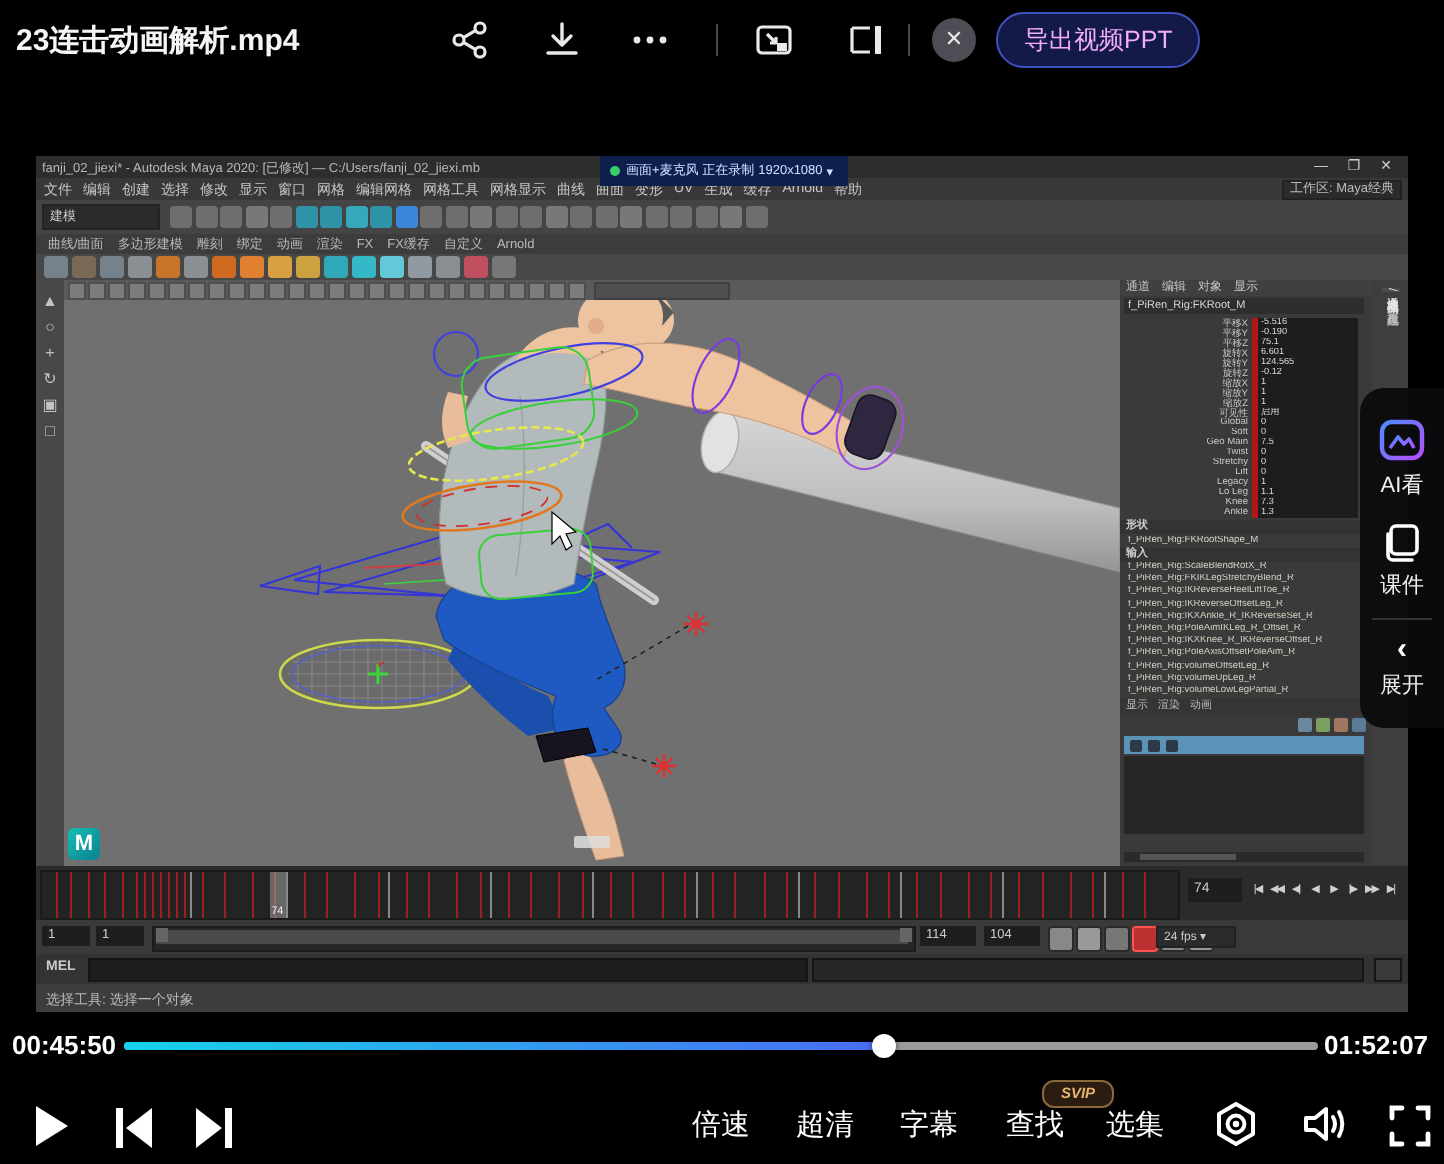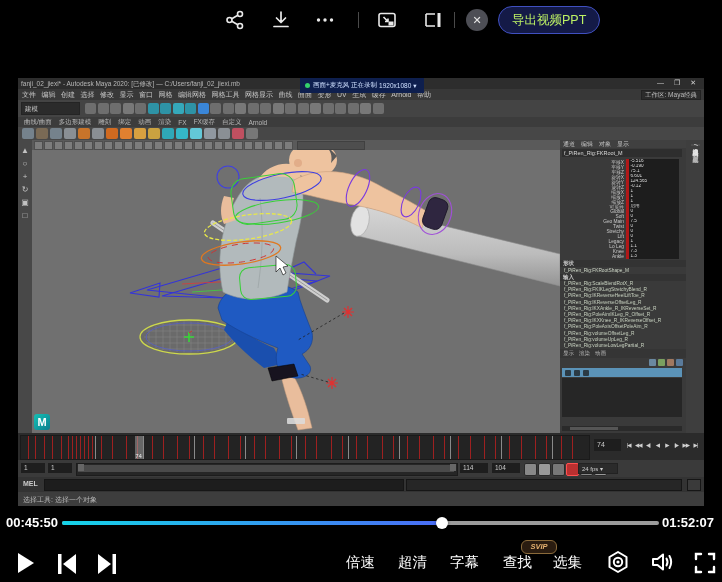--- a/index.html
+++ b/index.html
@@ -6,21 +6,21 @@
   #app{position:relative;width:722px;height:582px;background:#000;overflow:hidden;
        font-family:"Liberation Sans",sans-serif;-webkit-font-smoothing:antialiased;}
   .abs{position:absolute;}
   
   .tb-title{left:8px;top:11px;font-size:15px;font-weight:700;color:#f5f5f5;}
   .ticon{top:9px;width:22px;height:22px;color:#e9e9e9;cursor:pointer;}
   .tdiv{top:12px;width:1px;height:16px;background:#4a4a4a;}
   .close-circle{left:466px;top:9px;width:22px;height:22px;border-radius:50%;
     background:rgba(90,92,100,.85);color:#e8e8e8;font-size:11px;line-height:22px;text-align:center;}
   .export-btn{left:498px;top:6px;height:26px;border-radius:14px;background:#141a47;
-    border:1px solid #4050c0;color:#bef264;font-size:12.5px;line-height:26px;padding:0 13px;}
+    border:1px solid #4050c0;color:#f0abfc;font-size:12.5px;line-height:26px;padding:0 13px;}
   .assist{left:616px;top:4px;width:96px;height:32px;border-radius:16px;
     background:linear-gradient(100deg,#9ad6f8 0%,#4a7de0 32%,#1a2560 72%,#131a4a 100%);
     display:flex;align-items:center;}
   .assist .hi{color:#fff;font-size:13px;font-weight:700;margin-left:26px;}
   .assist .chev{color:#fff;font-size:13px;margin-left:4px;}
   
   #video{left:18px;top:78px;width:686px;height:428px;background:#4c4c4c;font-size:7px;color:#c8c8c8;}
   .m-title{left:0;top:0;width:100%;height:11px;background:#2d2d2d;white-space:nowrap;overflow:hidden;}
   .m-title .tt{position:absolute;left:3px;top:2px;font-size:6.5px;color:#b8b8b8;width:258px;overflow:hidden;white-space:nowrap;}
   .m-winbtns{position:absolute;right:4px;top:1px;font-size:7px;color:#cfcfcf;letter-spacing:4px;}
@@ -111,20 +111,21 @@
      border-radius:12px 0 0 12px;display:flex;flex-direction:column;align-items:center;z-index:9;}
   .sp-label{font-size:11px;color:#f0f0f0;margin-top:3px;}
   .sp-div{width:30px;height:1px;background:#333;margin:9px 0 8px;}
   .sp-chev{color:#fff;font-size:15px;font-weight:700;line-height:14px;}
 </style>
 </head>
 <body>
 
 <div id="app">
 
+  <div class="abs tb-title">23连击动画解析.mp4</div>
 
   <svg class="abs ticon" style="left:224px" viewBox="0 0 22 22">
     <g fill="none" stroke="currentColor" stroke-width="1.6">
       <circle cx="5.5" cy="11" r="2.5"></circle>
         <circle cx="16" cy="5" r="2.5"></circle>
         <circle cx="16" cy="17" r="2.5"></circle>
       <path d="M7.8 9.8 L13.8 6.2 M7.8 12.2 L13.8 15.8"></path>
     </g>
   </svg>
   <svg class="abs ticon" style="left:270px" viewBox="0 0 22 22">
@@ -684,13 +685,34 @@
   <svg class="abs bicon" style="left:649px" viewBox="0 0 26 26">
     <path d="M4 10 H8.5 L14 5.5 V20.5 L8.5 16 H4 Z" fill="none" stroke="#fff" stroke-width="2" stroke-linejoin="round"></path>
     <path d="M17.5 9.5 Q19.5 13 17.5 16.5 M20.5 7 Q23.8 13 20.5 19" fill="none" stroke="#fff" stroke-width="2" stroke-linecap="round"></path>
   </svg>
   <svg class="abs bicon" style="left:692px;top:550px" viewBox="0 0 26 26">
     <g fill="none" stroke="#fff" stroke-width="2.4" stroke-linecap="round">
       <path d="M4 9 V4 H9 M17 4 H22 V9 M22 17 V22 H17 M9 22 H4 V17"></path>
     </g>
   </svg>
 
+  <div class="abs sidepanel">
+    <svg width="24" height="24" viewBox="0 0 24 24" style="margin-top:14px">
+      <defs>
+          <linearGradient id="aig" x1="0" y1="0" x2="1" y2="1">
+        <stop offset="0" stop-color="#4f8aff"></stop>
+            <stop offset="1" stop-color="#b44fff"></stop>
+          </linearGradient>
+        </defs>
+      <rect x="2" y="3" width="20" height="18" rx="5" fill="none" stroke="url(#aig)" stroke-width="2.2"></rect>
+      <path d="M6 16 L10 10.5 L13 14 L15.5 11.5 L18 16" fill="none" stroke="url(#aig)" stroke-width="1.8" stroke-linejoin="round"></path>
+    </svg>
+    <span class="sp-label">AI看</span>
+    <svg width="22" height="22" viewBox="0 0 22 22" style="margin-top:10px">
+      <rect x="5.5" y="3" width="13" height="14" rx="2.5" fill="none" stroke="#fff" stroke-width="1.8"></rect>
+      <path d="M4 7 V17.5 A2.5 2.5 0 0 0 6.5 20 H16" fill="none" stroke="#fff" stroke-width="1.8" stroke-linecap="round"></path>
+    </svg>
+    <span class="sp-label">课件</span>
+    <div class="sp-div"></div>
+    <span class="sp-chev">‹</span>
+    <span class="sp-label">展开</span>
+  </div>
 </div>
 
 </body></html>

